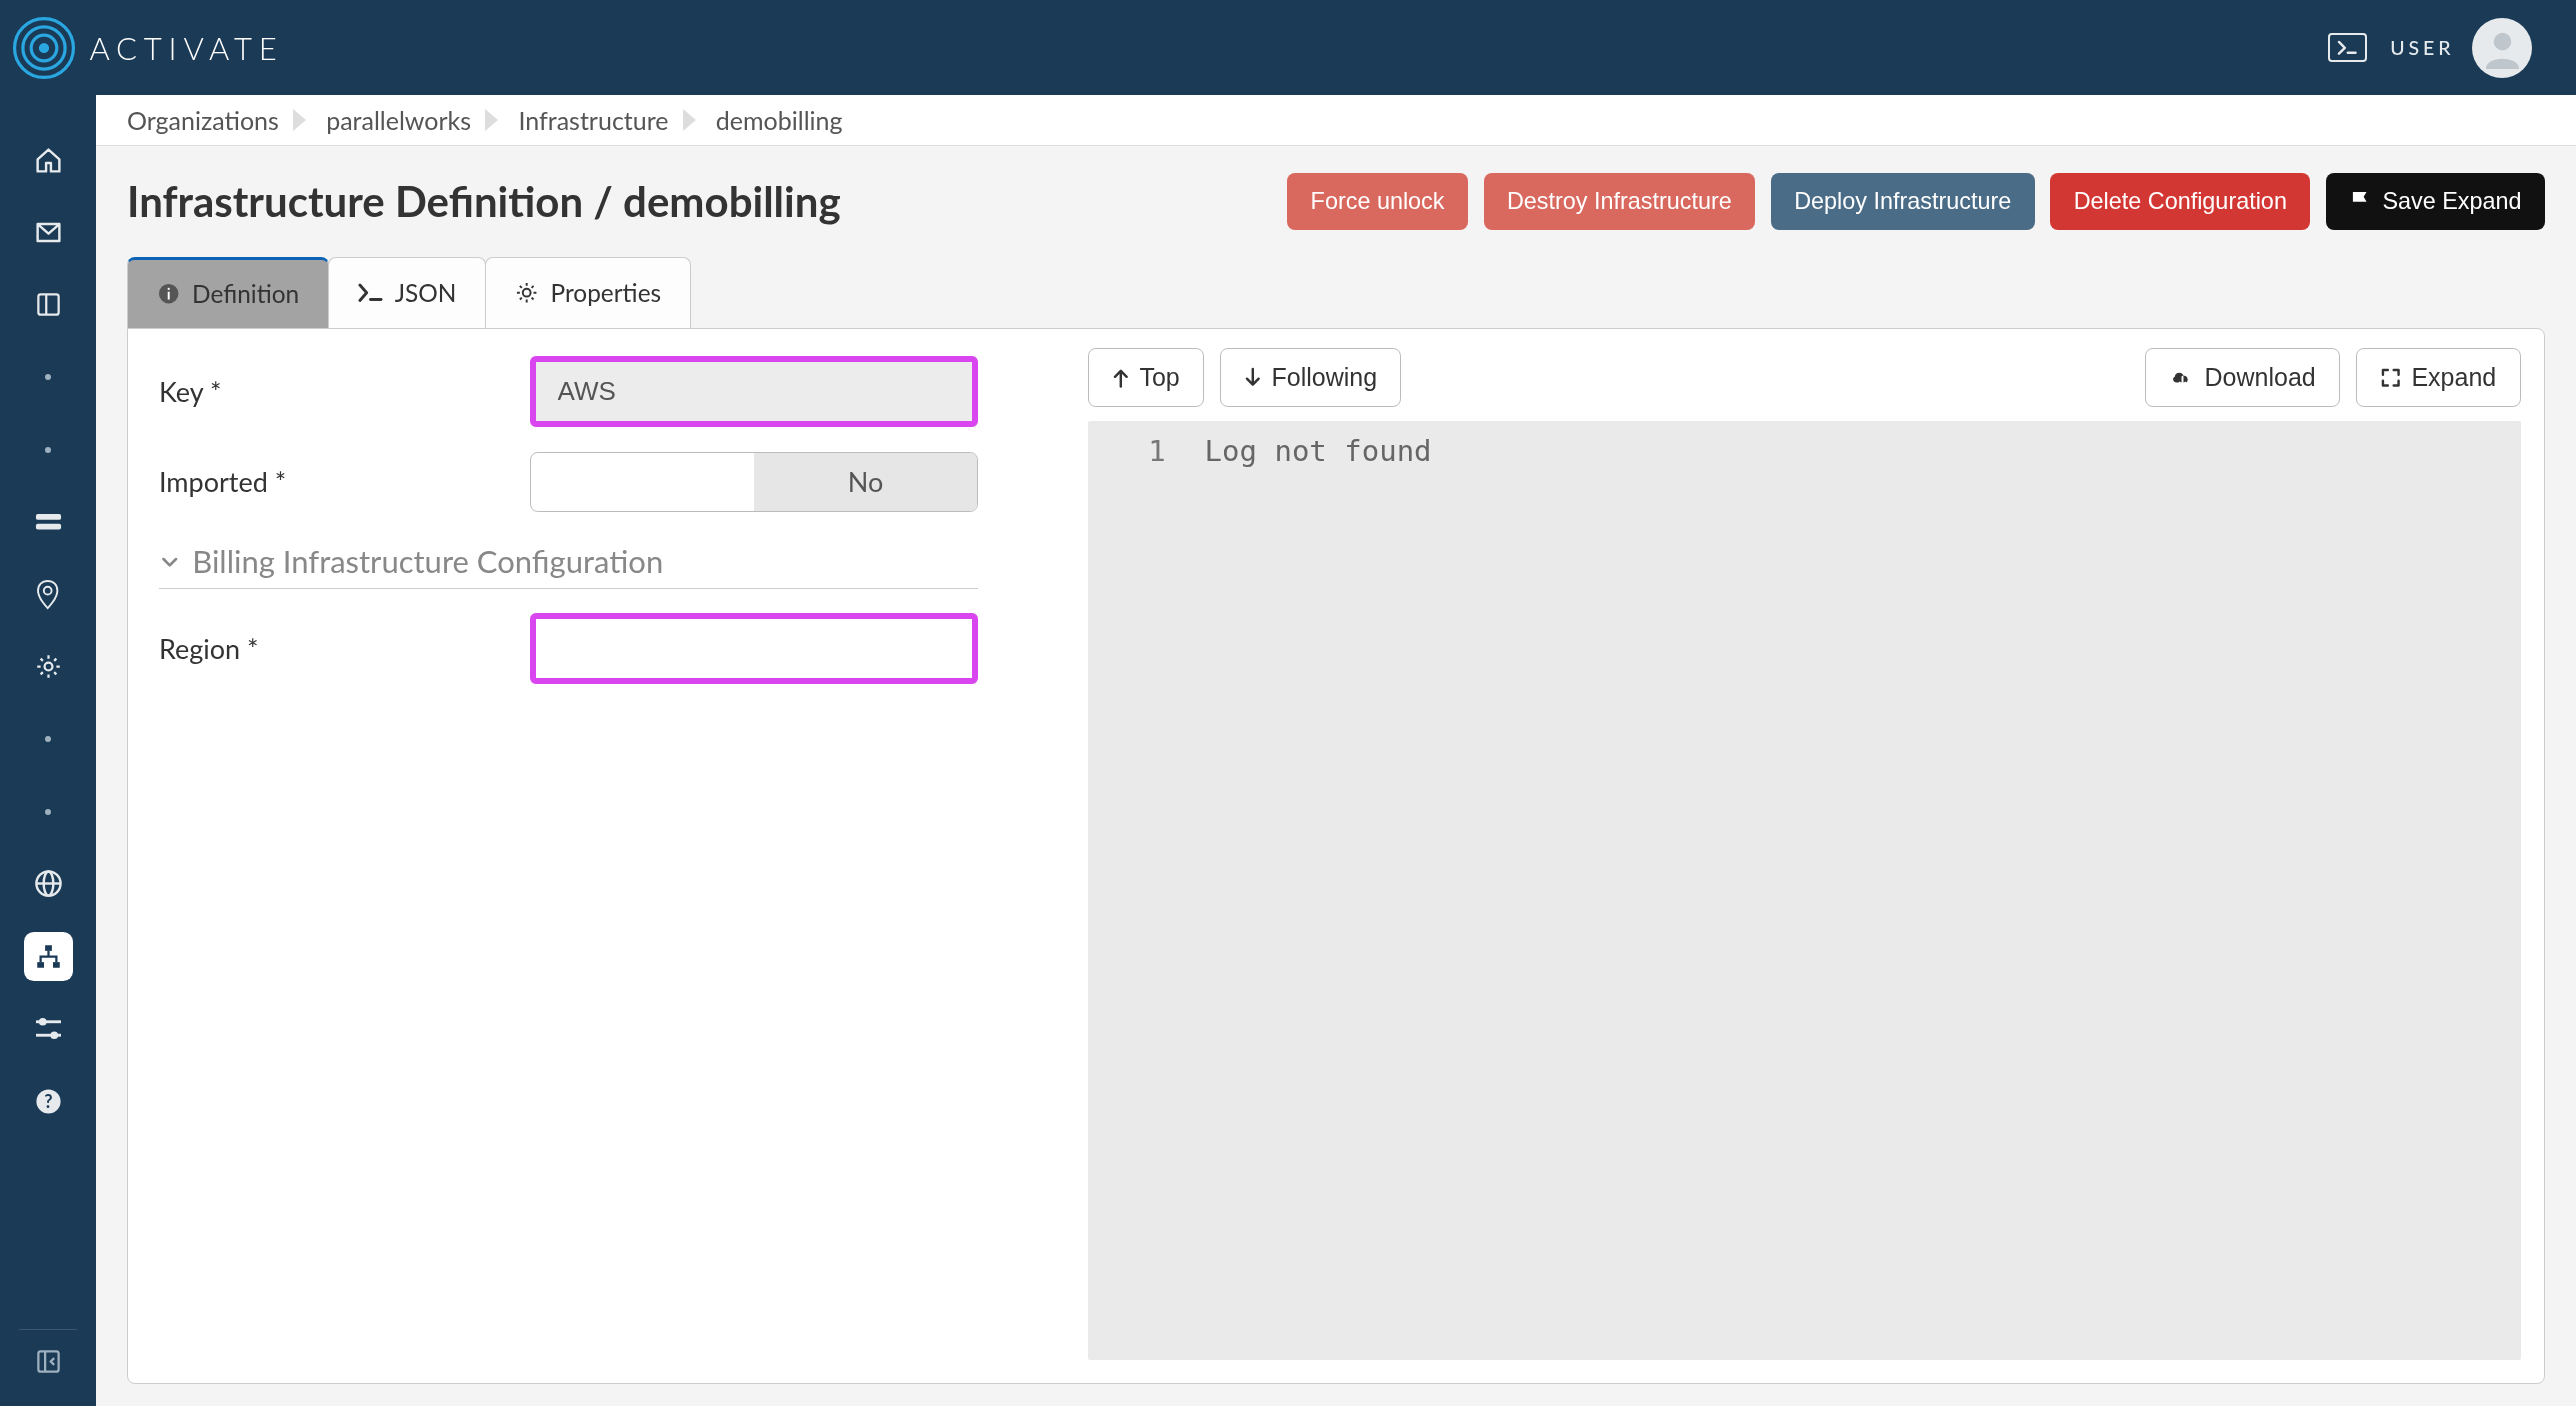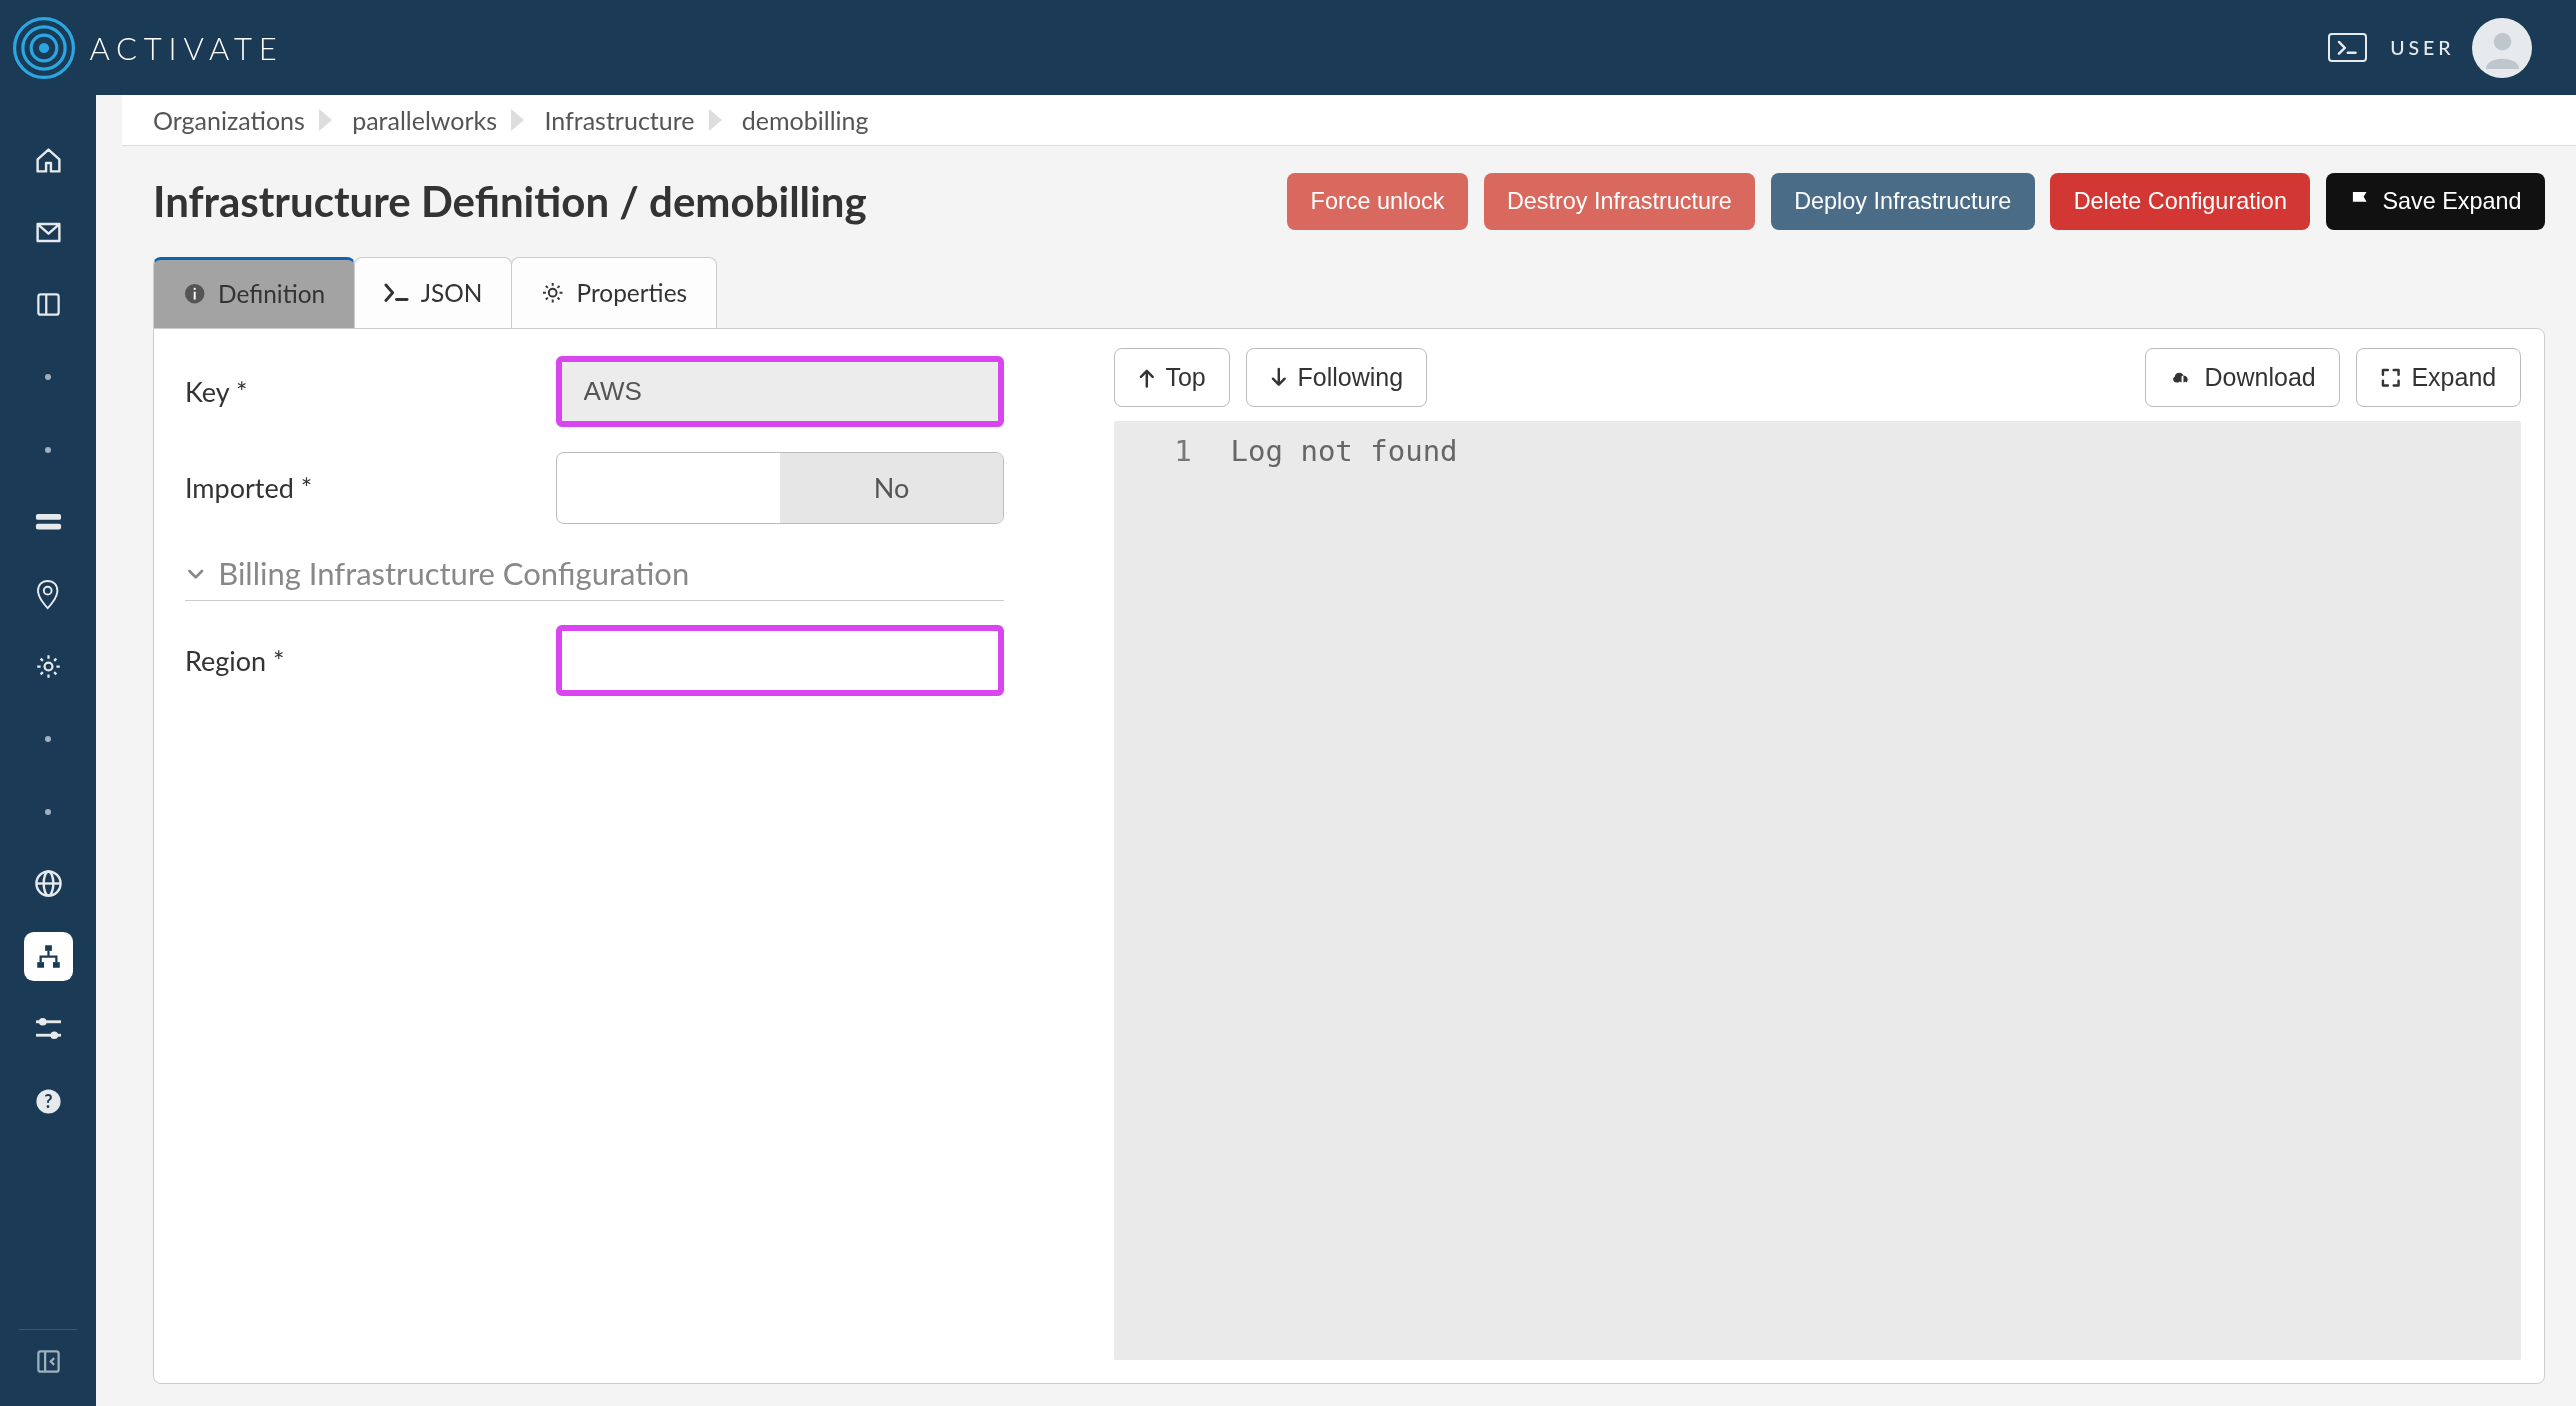--- a/index.html
+++ b/index.html
@@ -50,21 +50,21 @@
   .side-item.small-dot::after {
     content:""; width:5.9px; height:5.9px; background:#9fb0bf; border-radius:50%;
   }
   .side-item.active { background:#fff; }
   .side-item svg { display:block; }
   .sidebar-spacer { flex:1; }
   .sidebar-divider { width: 60%; border-top: 1px solid #3a5670; margin: 9.8px 0 3.9px; }
   .side-bottom { padding-bottom: 17.6px; }
 
   
-  .content { flex:1; display:flex; flex-direction:column; background:#f4f4f4; min-width:0;padding-left:26px;}
+  .content { flex:1; display:flex; flex-direction:column; background:#f4f4f4; min-width:0;}
   
   .breadcrumb {
     background:#fff; padding: 9.8px 31px; font-size: 25px; color:#555;
     border-bottom:1px solid #ddd;
   }
   .crumb { display:inline-flex; align-items:center; position:relative; padding-right: 37px; margin-right: 3.9px;}
   .crumb:not(:last-child)::after {
     content:""; position:absolute; right:9.8px; top:50%; transform:translateY(-50%);
     width:0; height:0; border-top:11.7px solid transparent; border-bottom:11.7px solid transparent;
     border-left:13.7px solid #ddd;
@@ -106,21 +106,21 @@
   .right-pane { flex:1; padding: 19.5px 23.4px 23.4px 15.6px; display:flex; flex-direction:column; min-width:0; }
 
   .form-row { display:flex; align-items:center; margin-bottom: 25px; }
   .form-label { width: 371px; font-size: 27px; color:#333; }
   .form-control {
     flex:1; height: 71px; border:6px solid #d946ef; border-radius:5.9px; padding: 0 21.5px;
     font-size: 26px; color:#666; background:#fff;
   }
   .form-control.readonly { background:#ececec; color:#555;}
   .toggle {
-    flex:1; height:72px; border:1px solid #bbb; border-radius:7.8px; display:flex; overflow:hidden;
+    flex:1; height:60px; border:1px solid #bbb; border-radius:7.8px; display:flex; overflow:hidden;
   }
   .toggle-opt { flex:1; display:flex; align-items:center; justify-content:center; font-size:27px; color:#555; }
   .toggle-opt.selected { background:#e6e6e6; }
 
   .section-header {
     display:flex; align-items:center; gap:11.7px; border-bottom:1px solid #ccc;
     padding: 5.9px 0 7.8px 0; margin: 9.8px 0 23.4px 0; cursor:pointer;
   }
   .section-title { font-size: 31px; color:#888; font-weight:400; }
   .section-header svg { display:block; }

